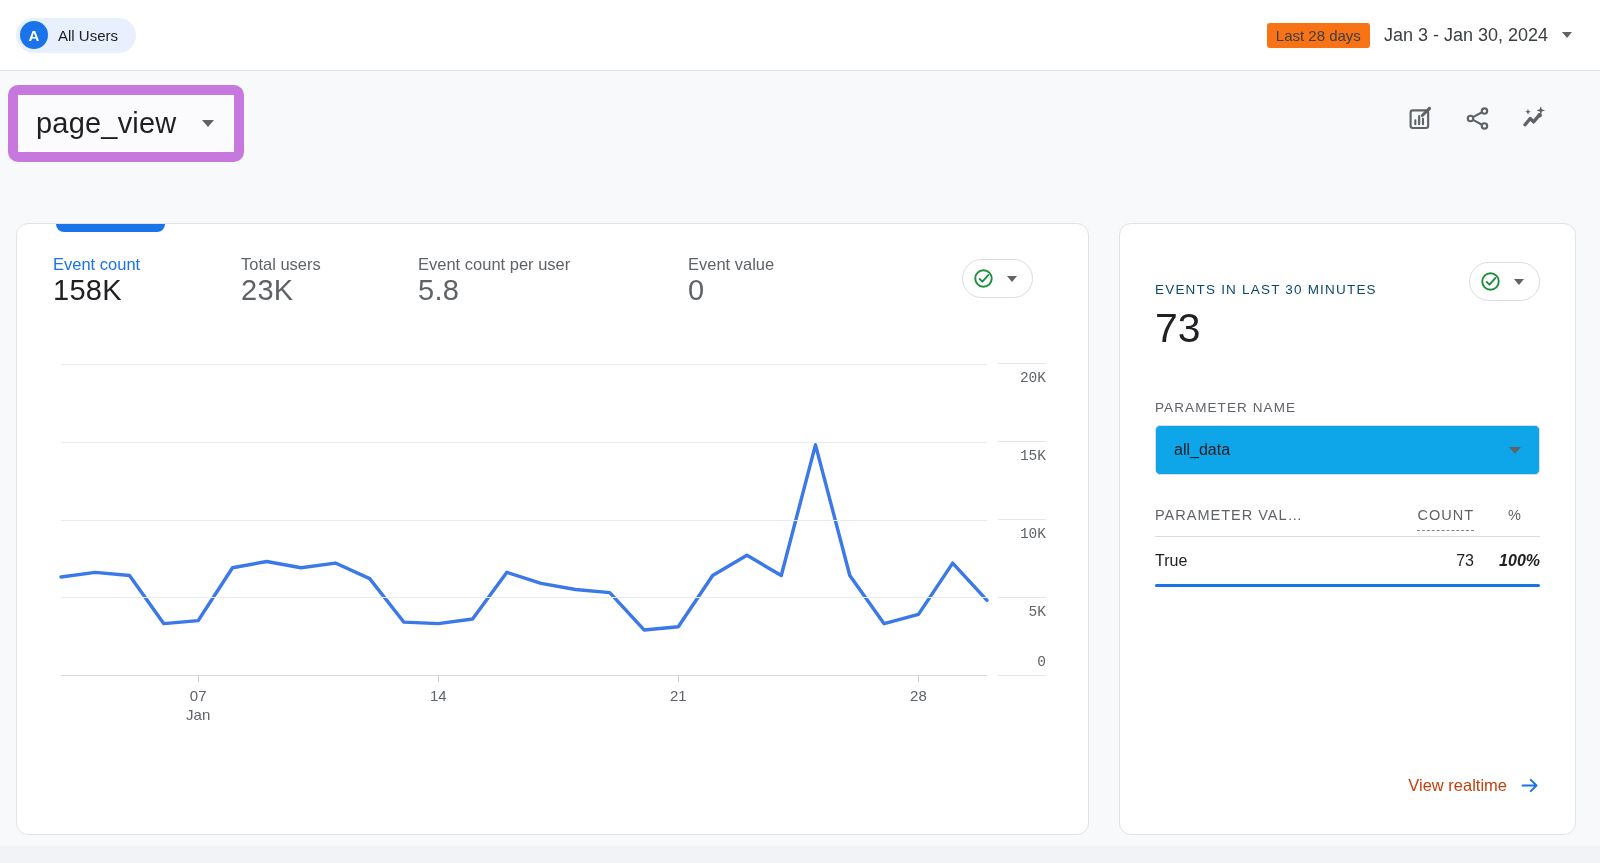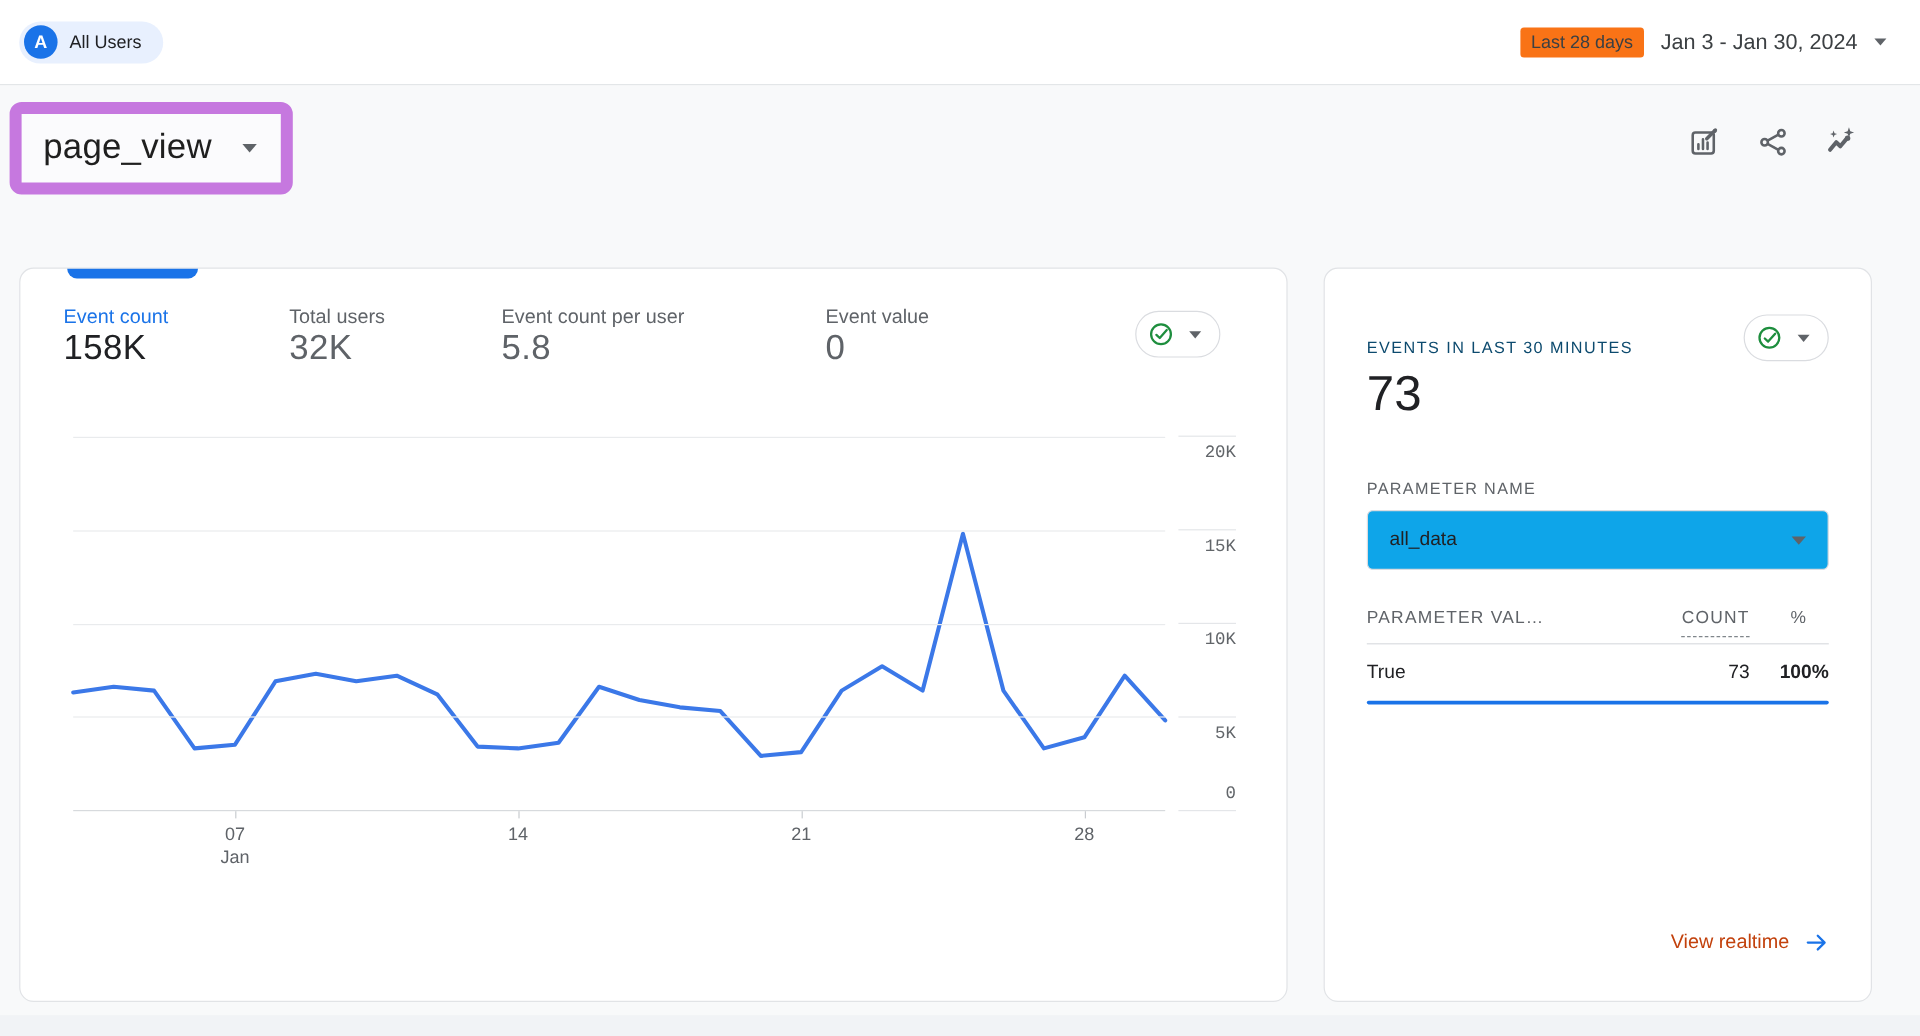--- a/index.html
+++ b/index.html
@@ -37,21 +37,21 @@
   .header-row { display:flex; align-items:flex-start; padding:14px 52px 0 8px; height:152px; }
   .pv-box {
     border:10px solid #c678df; border-radius:10px; background:#fbfbfd;
     display:flex; align-items:center; gap:26px; padding:12px 20px 12px 18px; cursor:pointer;
   }
   .pv-text { font-size:29px; color:#1f1f1f; letter-spacing:.2px; }
   .hdr-icons { margin-left:auto; display:flex; align-items:center; gap:30px; margin-top:20px; }
   .icon-btn { width:27px; height:27px; cursor:pointer; }
   .icon-btn svg { width:100%; height:100%; }
   
-  .content { display:flex; gap:30px; padding:0 40px 0 16px; align-items:center; }
+  .content { display:flex; gap:30px; padding:0 24px 0 16px; align-items:center; }
   .card { background:#fff; border:1px solid #e1e3e6; border-radius:12px; height:612px; }
   .card.main { flex:1; position:relative; }
   .tab-indicator { position:absolute; top:0; left:39px; width:109px; height:8px; background:#1a73e8; border-radius:0 0 8px 8px; }
   
   .metrics { display:flex; align-items:flex-start; padding:31px 55px 0 36px; }
   .metric { cursor:pointer; }
   .metric:nth-child(1){ width:188px; } .metric:nth-child(2){ width:177px; } .metric:nth-child(3){ width:270px; }
   .metric .m-label { font-size:16.5px; color:#5f6368; }
   .metric.active .m-label { color:#1a73e8; }
   .metric .m-value { font-size:29px; color:#5f6368; margin-top:0; letter-spacing:.3px; }
@@ -86,21 +86,21 @@
   .ptable { margin-top:32px; }
   .ptable .thead { display:flex; align-items:flex-start; font-size:14.5px; letter-spacing:1px; color:#5f6368; font-weight:500; }
   .th-val { flex:1; } 
   .th-count { width:76px; text-align:right; }
   .th-count span { border-bottom:1.5px dashed #80868b; padding-bottom:7px; }
   .th-pct { width:66px; text-align:right; padding-right:18px; }
   .ptable .hline { border-top:1px solid #dadce0; margin-top:13px; }
   .ptable .trow { display:flex; align-items:center; padding:15px 0 14px; font-size:16px; color:#202124; }
   .td-val { flex:1; font-weight:500; }
   .td-count { width:76px; text-align:right; }
-  .td-pct { width:66px; text-align:right; font-weight:700; }
+  .td-pct { width:66px; text-align:right; font-weight:700;font-style:italic; }
   .rowbar { height:3px; background:#1a73e8; border-radius:2px; }
   .realtime-link {
     margin-top:auto; align-self:flex-end; display:flex; align-items:center; gap:12px;
     color:#c2410c; font-size:16.5px; font-weight:500; cursor:pointer;
   }
   .realtime-link svg { width:21px; height:21px; }
   .footer-strip { position:absolute; left:0; right:0; bottom:0; height:17px; background:#f1f3f6; }
 </style>
 </head>
 <body>
@@ -155,21 +155,21 @@
   <div class="card main">
     <div class="tab-indicator"></div>
 
     <div class="metrics">
       <div class="metric active">
         <div class="m-label">Event count</div>
         <div class="m-value">158K</div>
       </div>
       <div class="metric">
         <div class="m-label">Total users</div>
-        <div class="m-value">32K</div>
+        <div class="m-value">23K</div>
       </div>
       <div class="metric">
         <div class="m-label">Event count per user</div>
         <div class="m-value">5.8</div>
       </div>
       <div class="metric">
         <div class="m-label">Event value</div>
         <div class="m-value">0</div>
       </div>
       <div class="pill">

